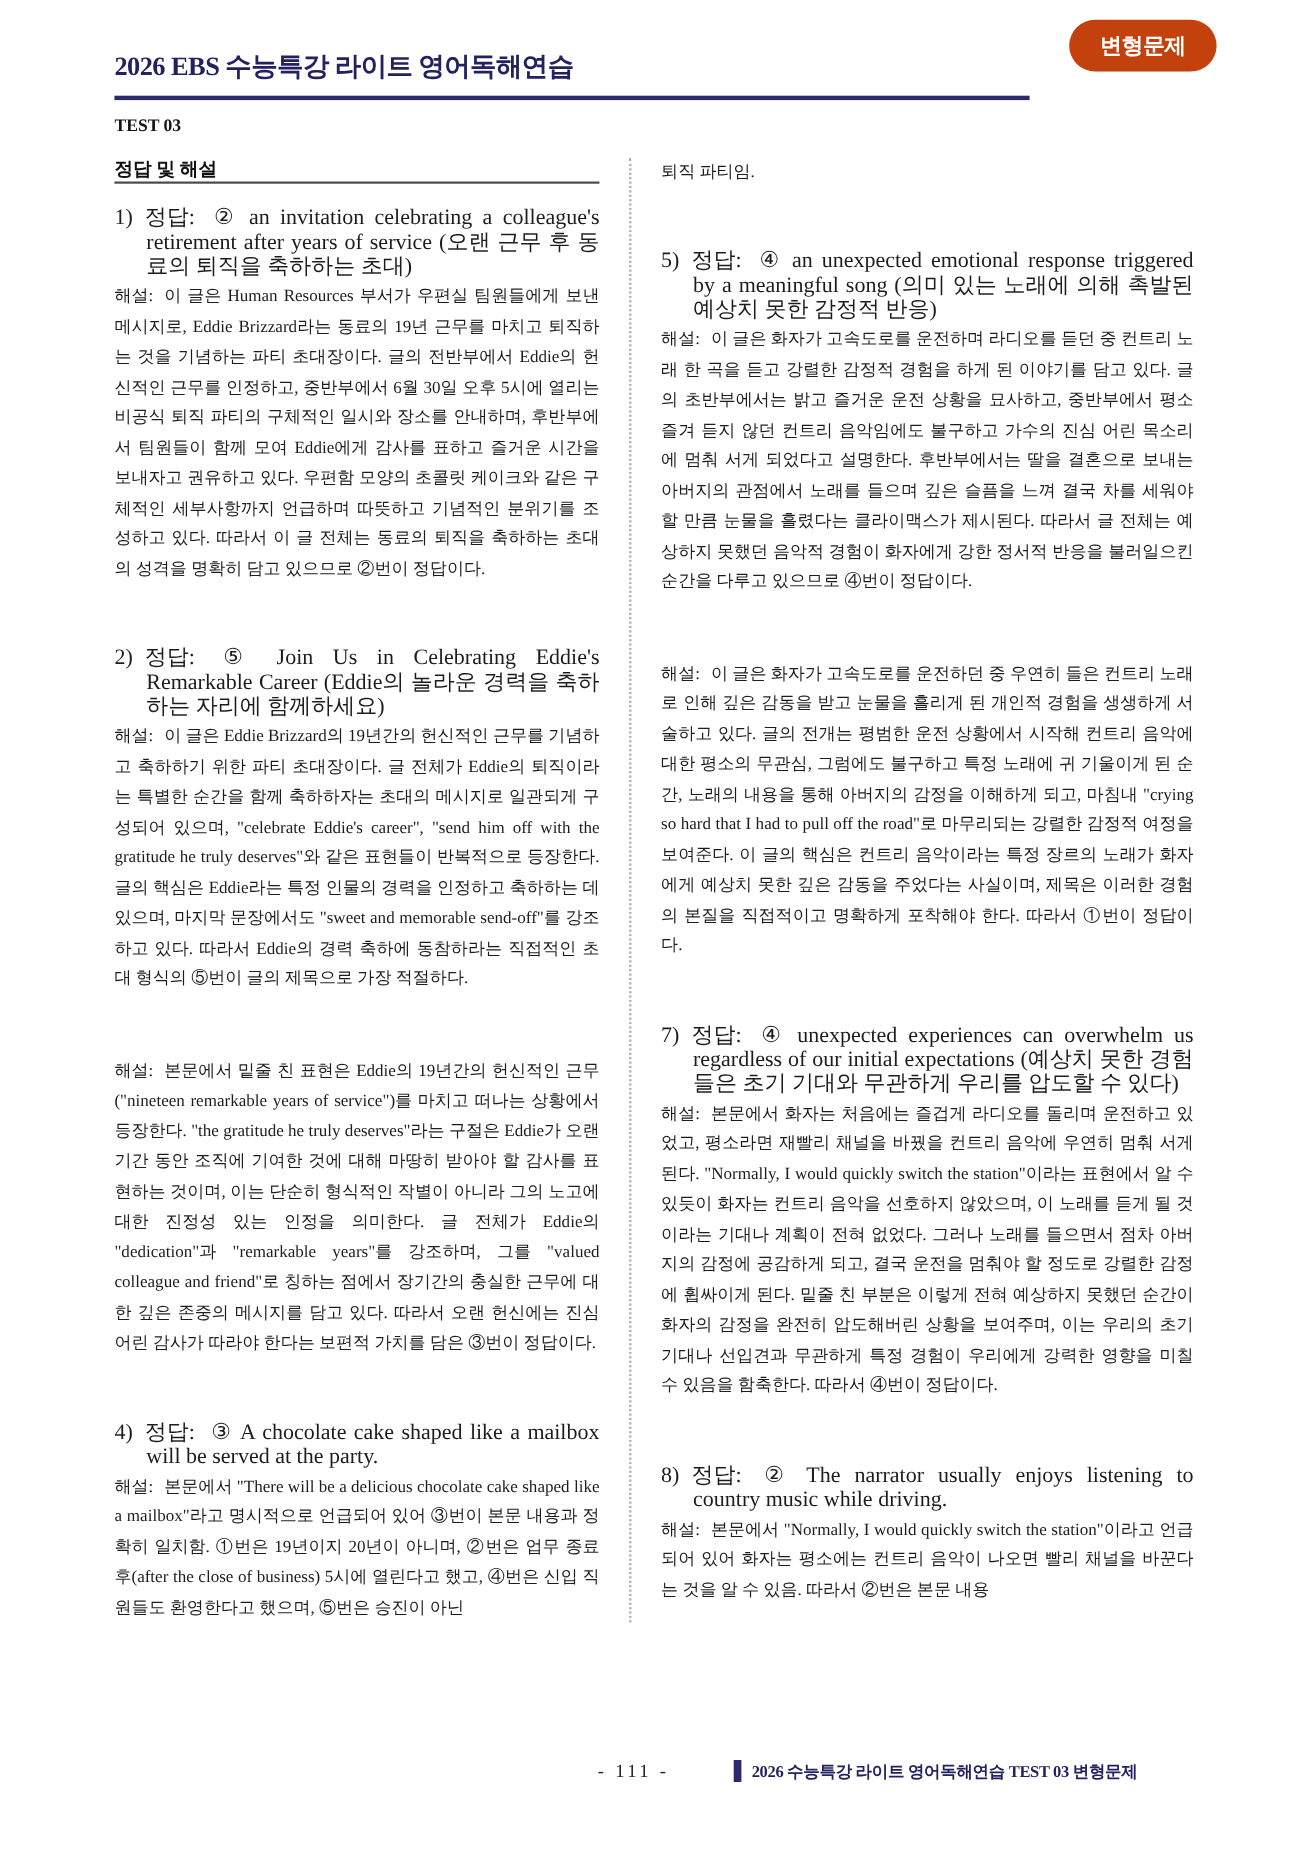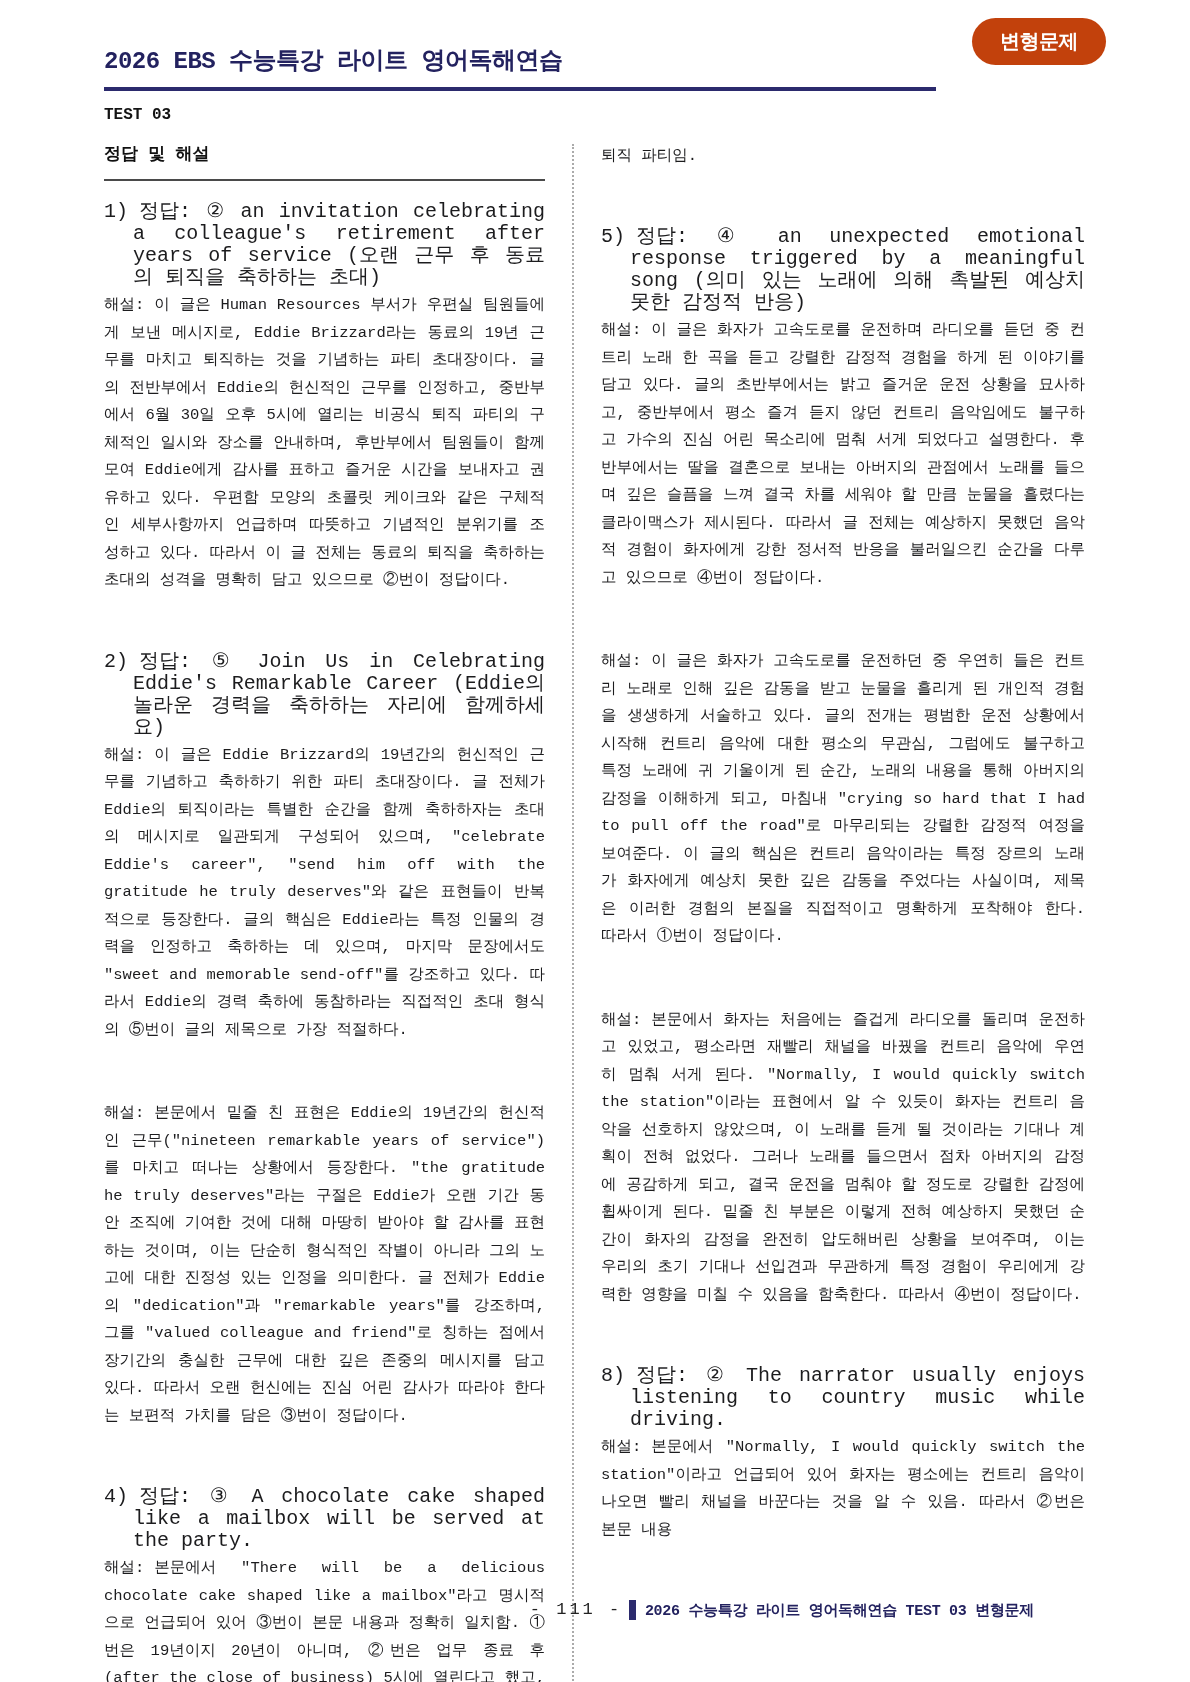--- a/index.html
+++ b/index.html
@@ -1,39 +1,39 @@
 <!DOCTYPE html>
 <html><head>
 <meta charset="utf-8">
 <style>
   * { margin:0; padding:0; box-sizing:border-box; }
   html,body { background:#ffffff; }
   .page {
     width:1190px; height:1682px; background:#ffffff; position:relative;
-    font-family:Liberation Mono, monospace; color:#1c1c1e;
+    font-family:Liberation Serif, serif; color:#1c1c1e;
     overflow:hidden;
   }
   
   .header { padding:44px 82px 0 104px; position:relative; }
   .doc-title { font-size:24px; font-weight:bold; color:#23225f; letter-spacing:-0.5px; }
   .title-rule { height:4px; background:#2b2a6d; margin-top:11px; width:832px; }
   .test-label { font-size:16px; font-weight:bold; color:#141414; margin-top:15px; }
   .badge {
     position:absolute; top:18px; right:84px; background:#c2410c; color:#ffffff;
     font-weight:bold; font-size:20px; padding:10px 28px; border-radius:26px;
     letter-spacing:-0.5px;
   }
   
   .content { display:flex; padding:0 105px 0 104px; margin-top:18px; align-items:stretch; }
   .col-left { width:441px; }
   .divider { border-left:2px dotted #ababab; margin:2px 27px 0 27px; }
   .col-right { flex:1; }
   .col-heading {
     font-size:17px; font-weight:bold; color:#111;
-    padding-bottom:14px; border-bottom:2px solid #4a4a4a; margin-bottom:20px;
+    border-bottom:2px solid #4a4a4a; margin-bottom:20px;
   }
   .carryover { font-size:15.5px; line-height:27px; text-align:justify; padding-top:1px; }
   .qa { margin-top:56px; }
   .qa.first-left { margin-top:20px; }
   .ans {
     font-size:20px; line-height:22px; text-align:justify;
     padding-left:29px; text-indent:-29px; color:#1c1c1e;
   }
   .ans .qnum { margin-right:11px; }
   .ans .lbl  { margin-right:13px; }
@@ -116,20 +116,23 @@
         </div>
       </div>
 
       <div class="qa">
         <div class="expl">
           <span class="lbl">해설:</span><span>이 글은 화자가 고속도로를 운전하던 중 우연히 들은 컨트리 노래로 인해 깊은 감동을 받고 눈물을 흘리게 된 개인적 경험을 생생하게 서술하고 있다. 글의 전개는 평범한 운전 상황에서 시작해 컨트리 음악에 대한 평소의 무관심, 그럼에도 불구하고 특정 노래에 귀 기울이게 된 순간, 노래의 내용을 통해 아버지의 감정을 이해하게 되고, 마침내 "crying so hard that I had to pull off the road"로 마무리되는 강렬한 감정적 여정을 보여준다. 이 글의 핵심은 컨트리 음악이라는 특정 장르의 노래가 화자에게 예상치 못한 깊은 감동을 주었다는 사실이며, 제목은 이러한 경험의 본질을 직접적이고 명확하게 포착해야 한다. 따라서 ①번이 정답이다.</span>
         </div>
       </div>
 
       <div class="qa">
+        <div class="ans">
+          <span class="qnum">7)</span><span class="lbl">정답:</span><span>④ unexpected experiences can overwhelm us regardless of our initial expectations (예상치 못한 경험들은 초기 기대와 무관하게 우리를 압도할 수 있다)</span>
+        </div>
         <div class="expl">
           <span class="lbl">해설:</span><span>본문에서 화자는 처음에는 즐겁게 라디오를 돌리며 운전하고 있었고, 평소라면 재빨리 채널을 바꿨을 컨트리 음악에 우연히 멈춰 서게 된다. "Normally, I would quickly switch the station"이라는 표현에서 알 수 있듯이 화자는 컨트리 음악을 선호하지 않았으며, 이 노래를 듣게 될 것이라는 기대나 계획이 전혀 없었다. 그러나 노래를 들으면서 점차 아버지의 감정에 공감하게 되고, 결국 운전을 멈춰야 할 정도로 강렬한 감정에 휩싸이게 된다. 밑줄 친 부분은 이렇게 전혀 예상하지 못했던 순간이 화자의 감정을 완전히 압도해버린 상황을 보여주며, 이는 우리의 초기 기대나 선입견과 무관하게 특정 경험이 우리에게 강력한 영향을 미칠 수 있음을 함축한다. 따라서 ④번이 정답이다.</span>
         </div>
       </div>
 
       <div class="qa">
         <div class="ans">
           <span class="qnum">8)</span><span class="lbl">정답:</span><span>② The narrator usually enjoys listening to country music while driving.</span>
         </div>
         <div class="expl">

